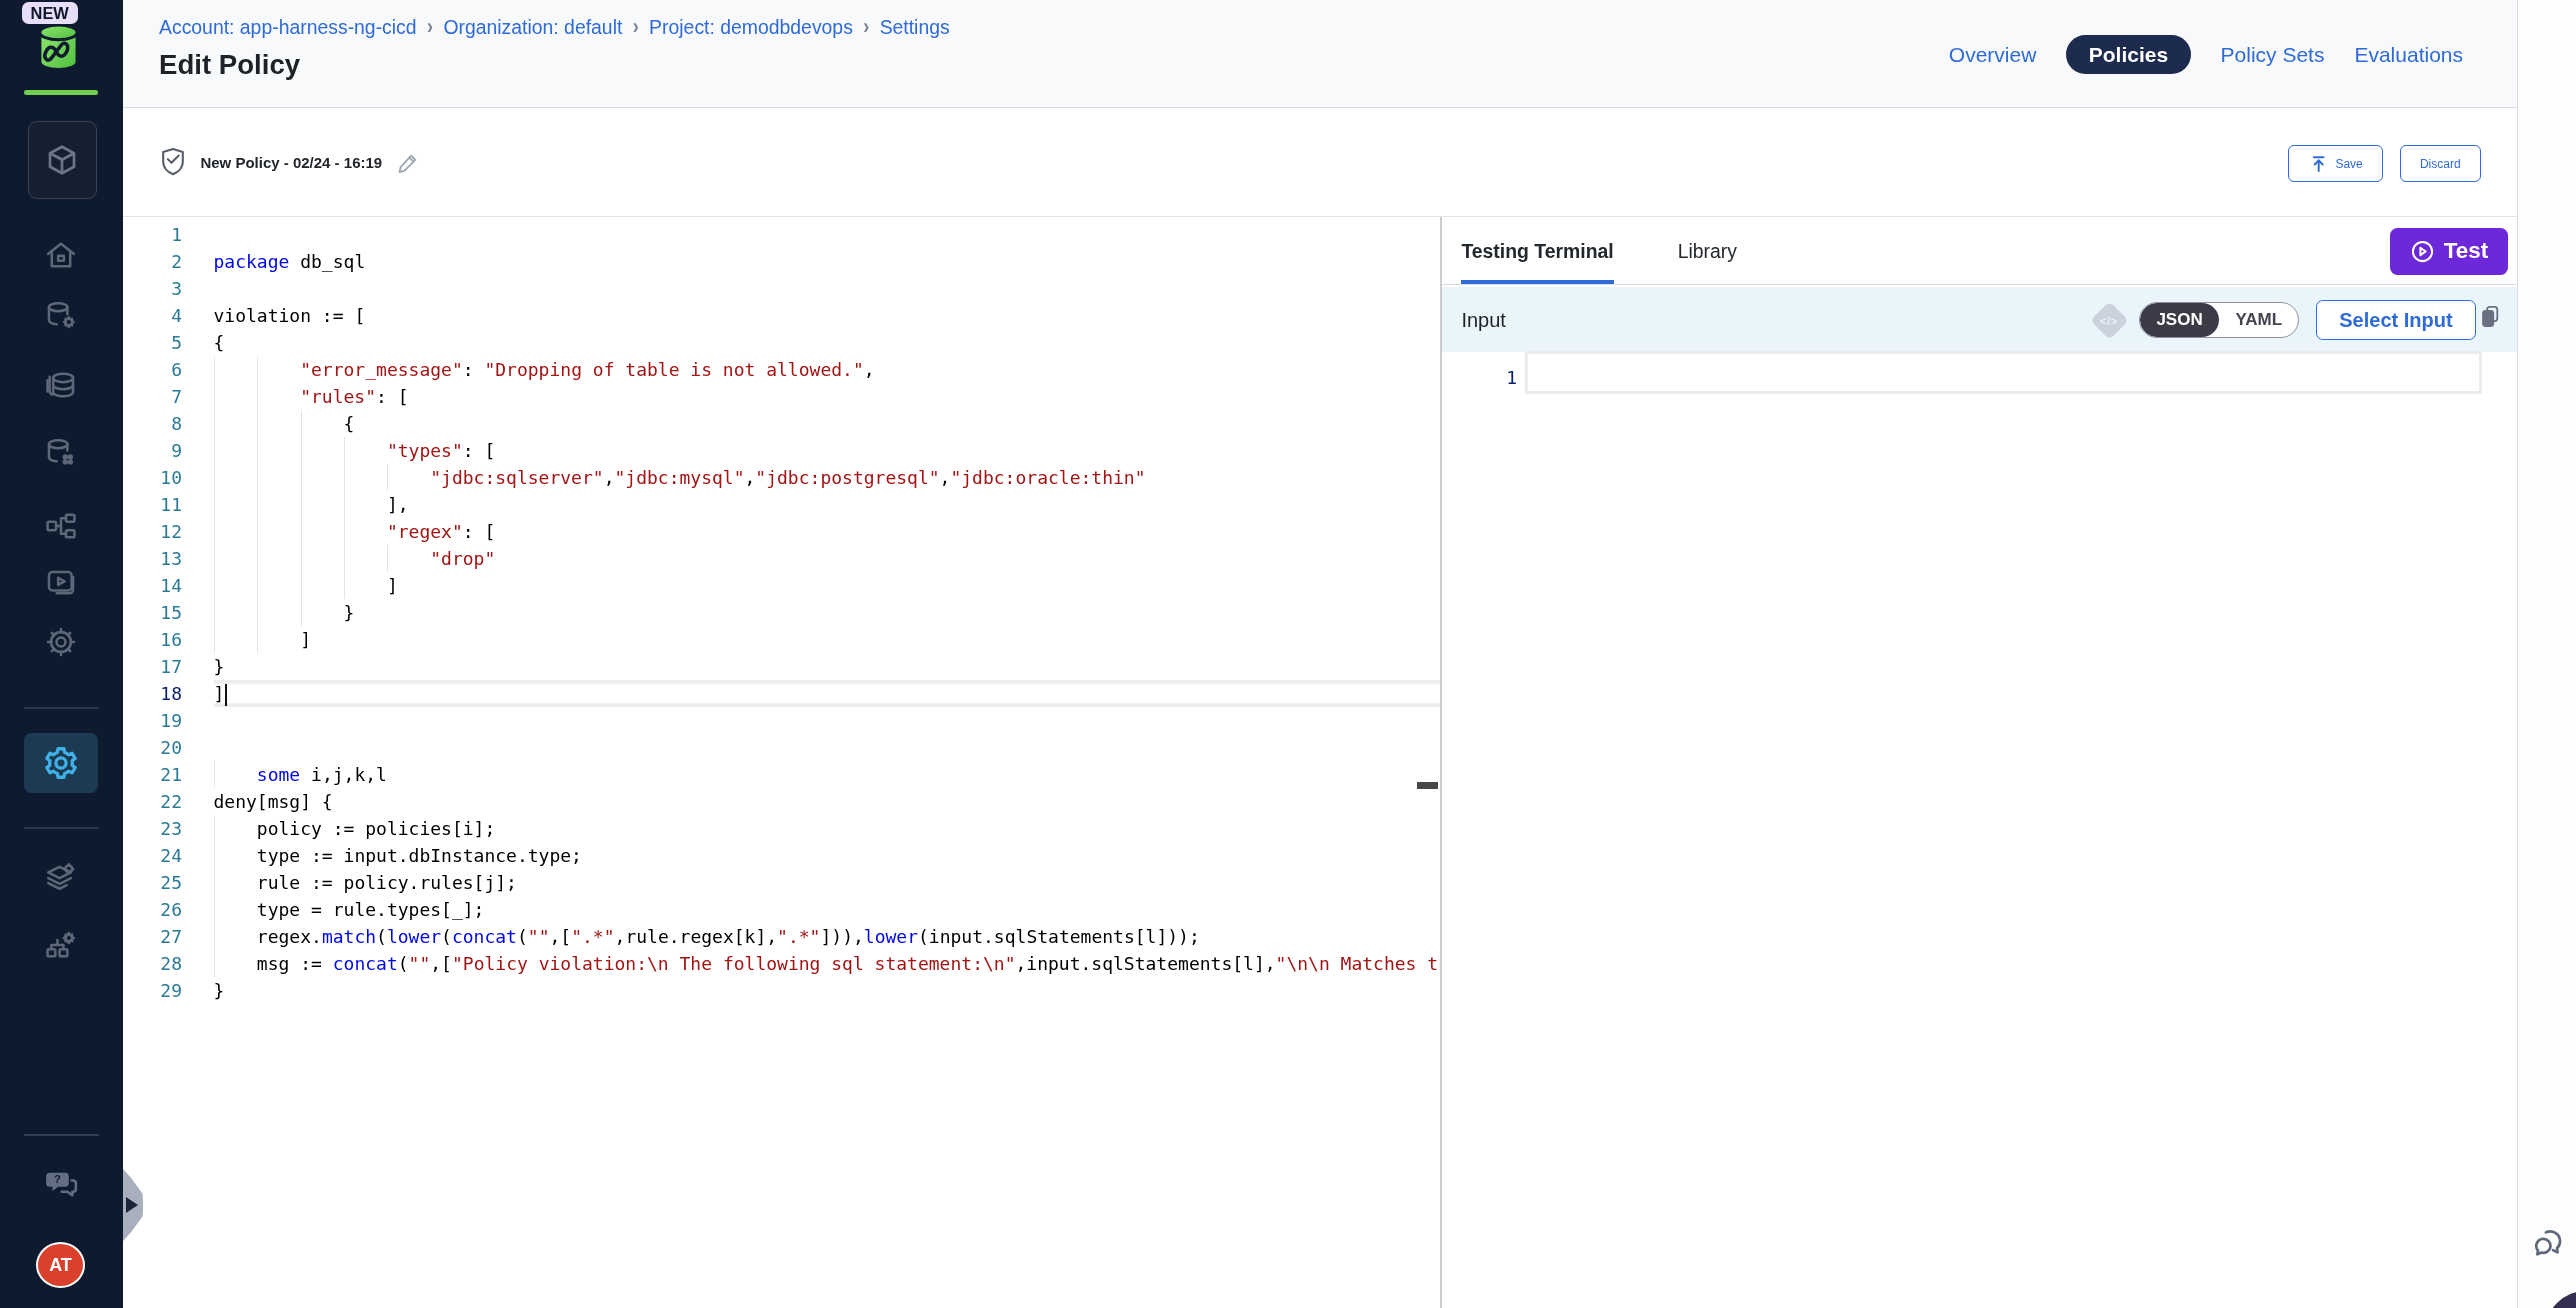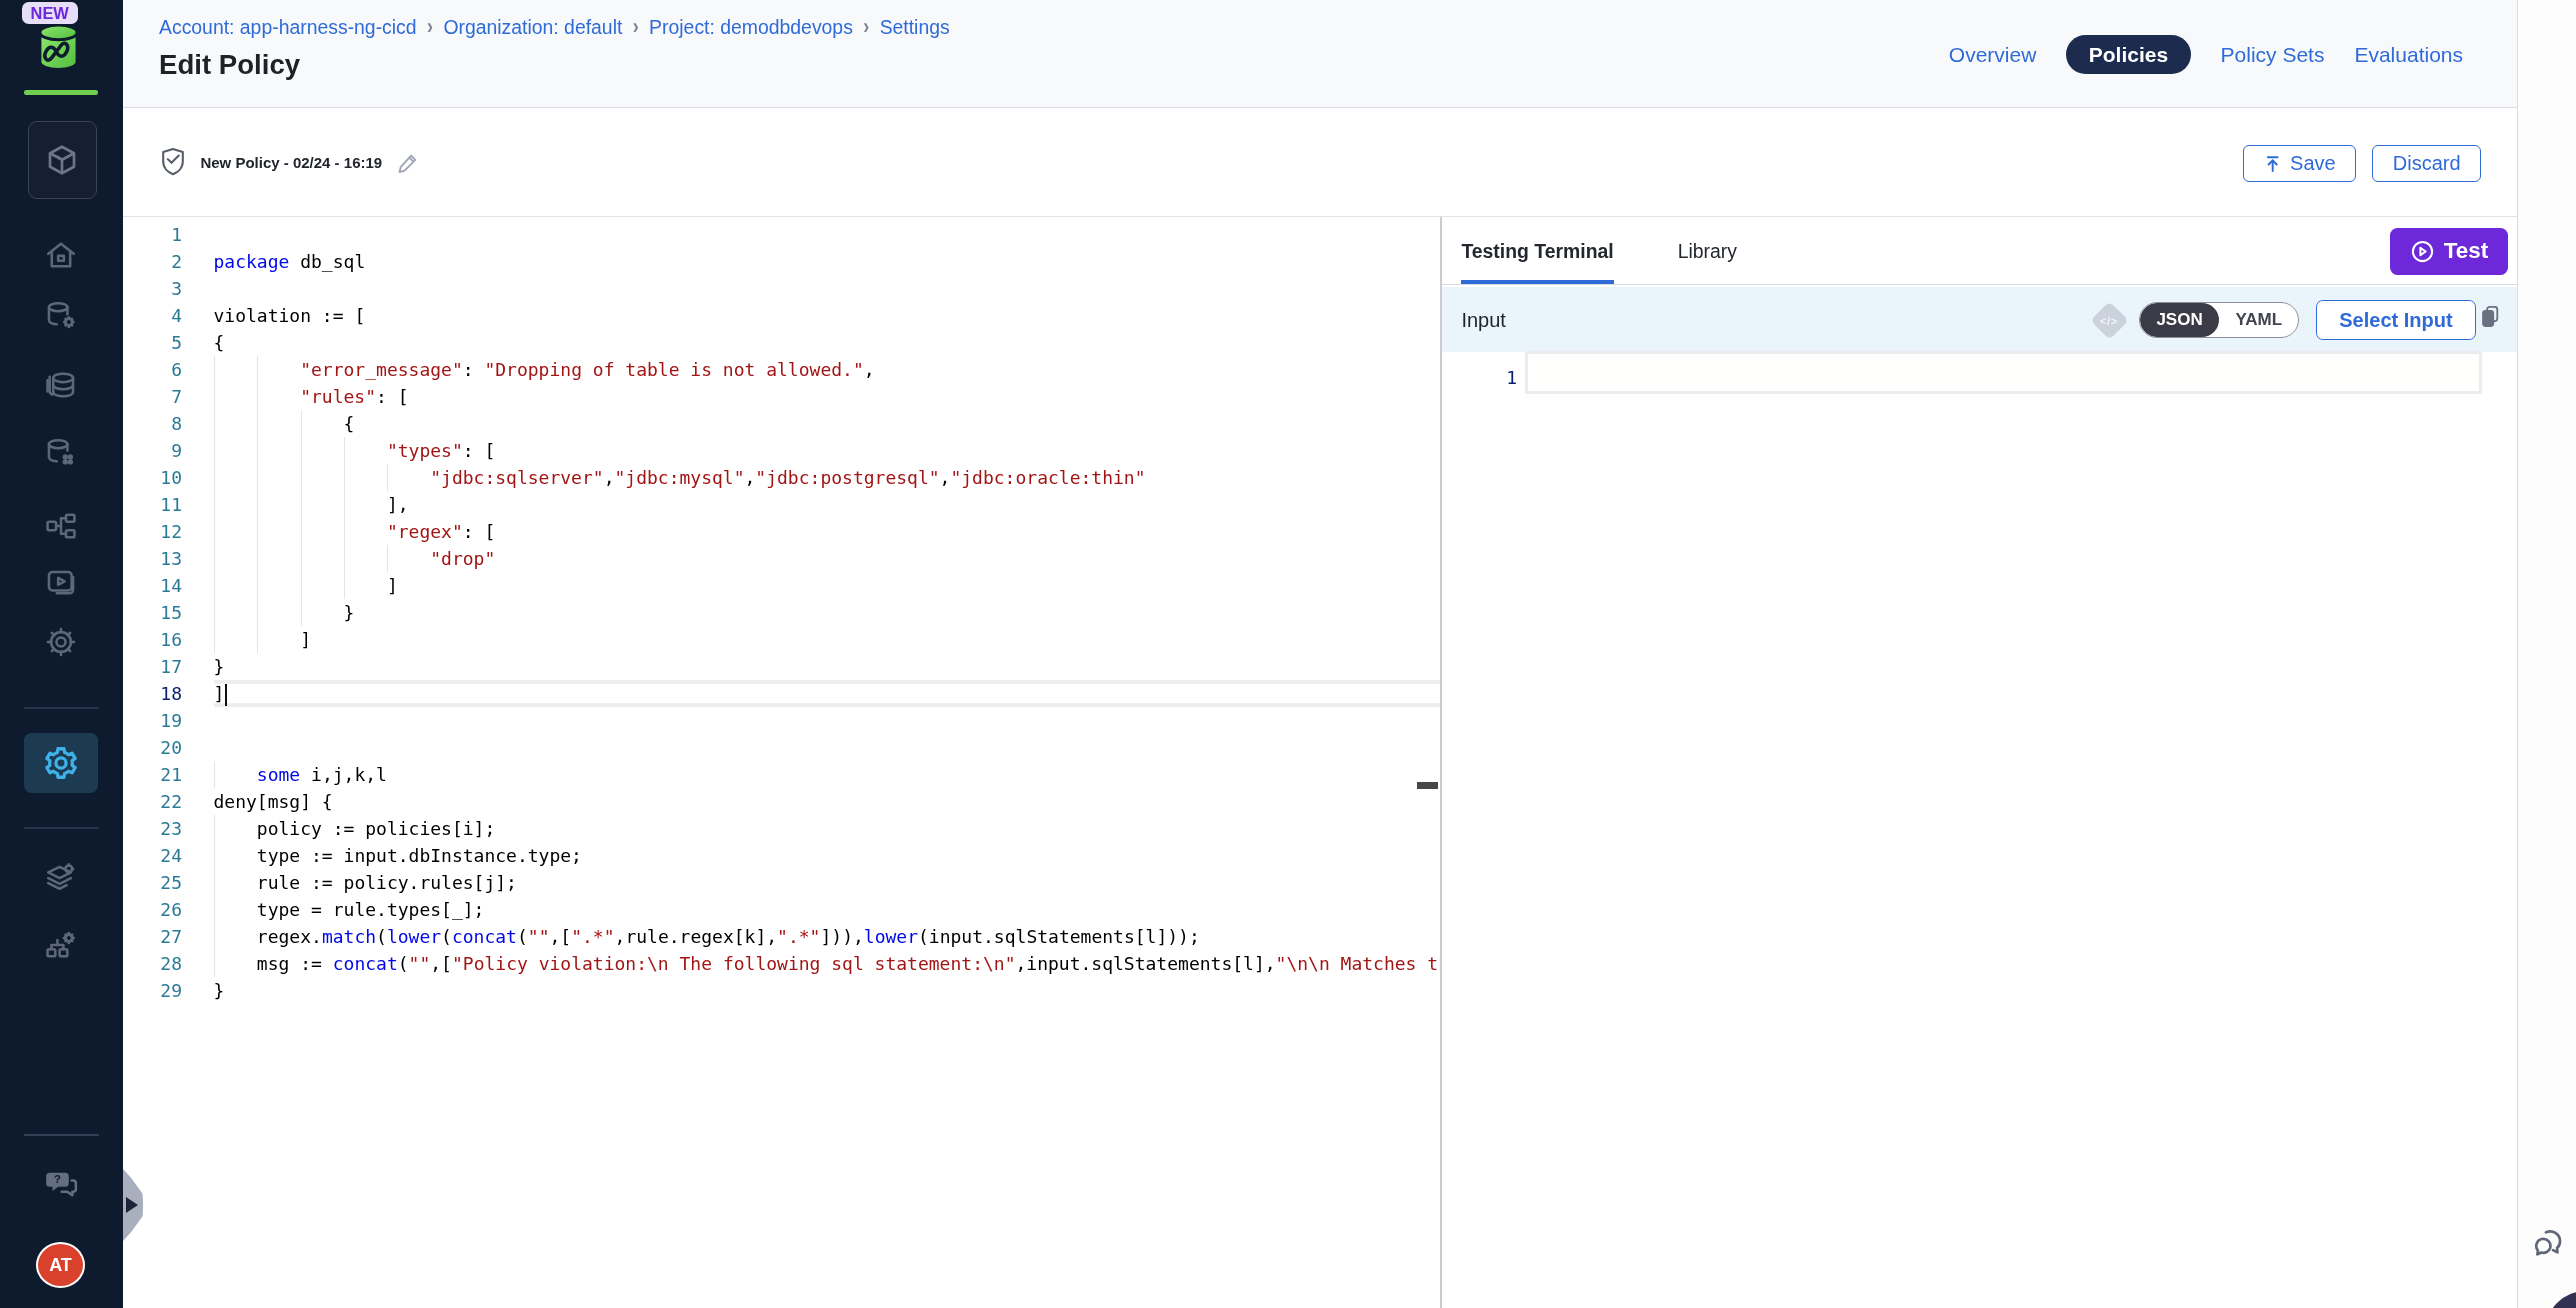--- a/index.html
+++ b/index.html
@@ -2,21 +2,21 @@
 <html style="font-size:12px"><head>
 <meta charset="utf-8">
 <style>
   * { margin:0; padding:0; box-sizing:border-box; }
   html,body { width:2576px; height:1309px; overflow:hidden; background:#ffffff;
               font-family:"Liberation Sans", sans-serif; }
   #screen { position:relative; width:2576px; height:1309px; background:#f8f9fb; }
 
   
   .sidebar { position:absolute; left:0; top:0; width:123px; height:1309px; background:#0e1b2e; z-index:5; }
-  .new-badge { position:absolute; left:21.6px; top:2.2px; background:#e7defa; color:#6d28d9;
+  .new-badge { position:absolute; left:21.6px; top:2.2px; background:#e7defa; color:#0f172a;
                font-weight:bold; font-size:16.4px; padding:1.5px 9px; border-radius:6.7px; z-index:7; }
   .logo { position:absolute; left:34px; top:22.4px; }
   .logo-underline { position:absolute; left:24px; top:90px; width:74px; height:5.2px; background:#6fce4e; border-radius:2.2px; }
   .module-box { position:absolute; left:27.6px; top:121px; width:69px; height:78px; background:#141f31;
                 border:1.5px solid #3b4557; border-radius:9px; display:flex; align-items:center; justify-content:center; }
   .side-ico { position:absolute; left:44px; width:34px; height:34px; display:flex; align-items:center; justify-content:center; }
   .side-ico svg { stroke:#5c6779; fill:none; stroke-width:1.8; stroke-linecap:round; stroke-linejoin:round; }
   .module-box svg { stroke:#6b7689; fill:none; stroke-width:1.8; stroke-linejoin:round; }
   .side-div { position:absolute; left:24px; width:75px; height:1.5px; background:#28344a; }
   .active-box { position:absolute; left:24px; top:733px; width:74px; height:60px; background:#1c3b53;
@@ -43,21 +43,21 @@
 
   
   .card { position:absolute; left:123px; top:107px; width:2394px; height:1202px; background:#ffffff;
           border-top:1.5px solid #dcdce8; }
   .card-toolbar { position:absolute; left:0; top:0; width:100%; height:109px; border-bottom:1.5px solid #e2e2e8;
                   display:flex; align-items:center; }
   .tb-title-wrap { display:flex; align-items:center; gap:13.4px; margin-left:36px; }
   .tb-title { font-size:15px; font-weight:600; color:#22262c; }
   .tb-buttons { position:absolute; right:36px; top:37px; display:flex; gap:16.4px; }
   .btn-outline { height:37px; background:#fff; border:1.5px solid #2f6bd8; border-radius:6px; color:#2f6bd8;
-                 font-size:20px; font-weight:500; display:flex; align-items:center; justify-content:center;
+                 font-size:12px; font-weight:500; display:flex; align-items:center; justify-content:center;
                  gap:7.5px; padding:0 19.4px; cursor:pointer; font-family:"Liberation Sans",sans-serif; }
 
   
   .editor-pane { position:absolute; left:0; top:110px; width:1317px; height:1091px; background:#ffffff; overflow:hidden; }
   .editor { display:flex; padding-top:3px; font-family:"DejaVu Sans Mono", monospace; font-size:18px; }
   .gutter { width:83px; flex:0 0 83px; text-align:right; padding-right:24px; color:#2a7a96; }
   .gutter .ln { height:27px; line-height:27px; }
   .gutter .ln.act { color:#0b216f; }
   .code-lines { flex:1; position:relative; padding-left:7.5px; color:#000; }
   .code-line { height:27px; line-height:27px; white-space:pre; }

